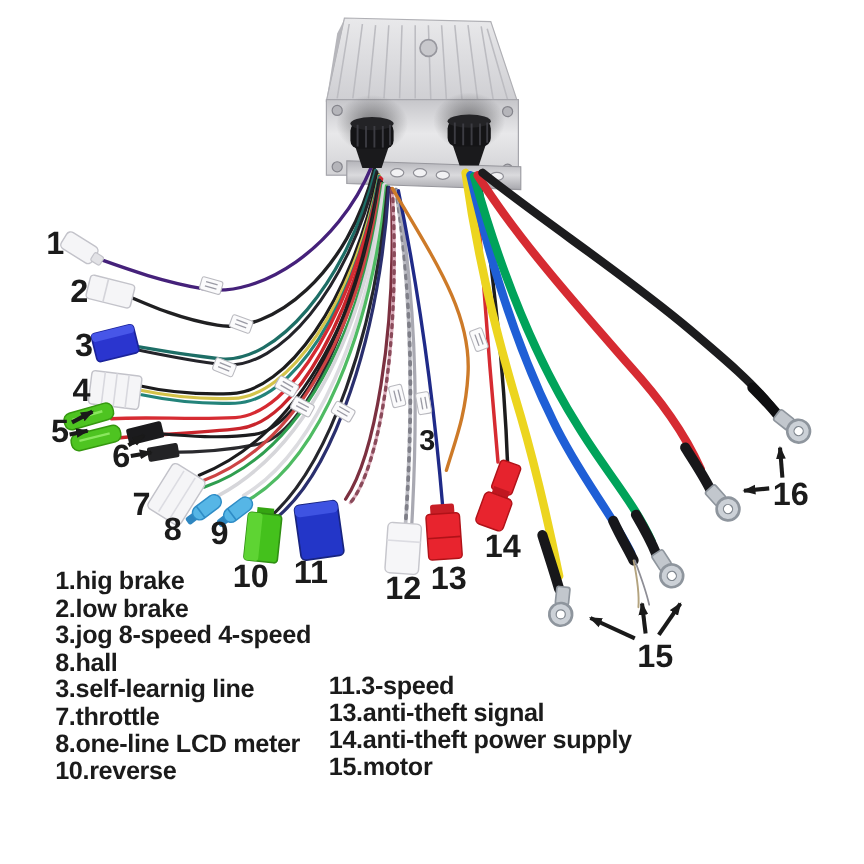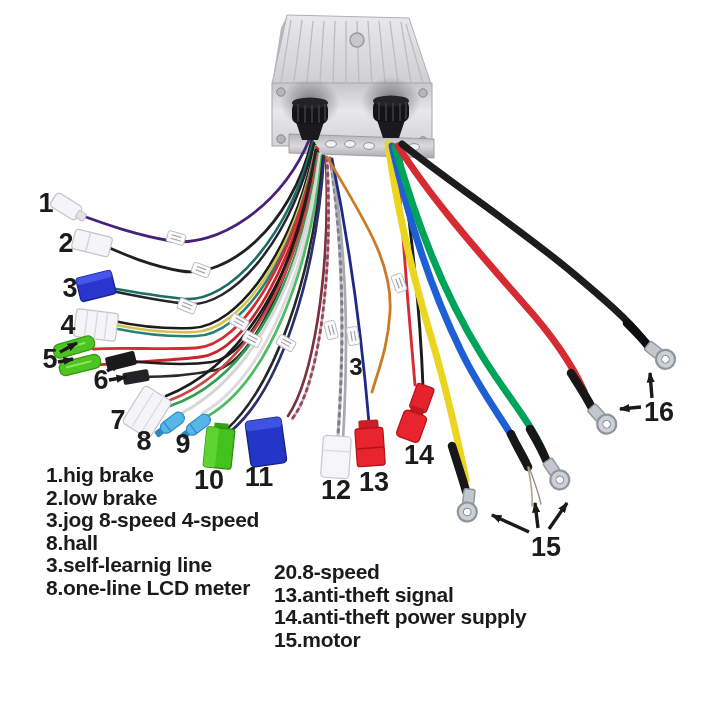--- a/index.html
+++ b/index.html
@@ -1,21 +1,21 @@
 <!DOCTYPE html>
 <html><head>
 <meta charset="utf-8">
 <style>
   html,body{margin:0;padding:0;background:#ffffff;}
   .stage{position:relative;width:720px;height:720px;background:#ffffff;overflow:hidden;
          font-family:"Liberation Sans","DejaVu Sans",sans-serif;}
   .stage svg{position:absolute;left:0;top:0;}
   .legend{position:absolute;color:#1b1b1b;font-weight:bold;font-size:21px;
           line-height:22.6px;letter-spacing:-0.3px;white-space:nowrap;}
-  .legend-left{left:46px;top:464px;}
+  .legend-left{left:46px;top:474px;}
   .legend-right{left:274px;top:561px;}
   .callout-num{font-weight:bold;fill:#1b1b1b;}
 </style>
 </head>
 <body>
 
 <div class="stage">
 <svg width="720" height="720" viewBox="0 0 720 720">
   <defs>
     <linearGradient id="gTop" x1="0" y1="0" x2="0" y2="1">
@@ -253,21 +253,23 @@
     <text class="callout-num" x="356" y="375" font-size="24">3</text>
   </g>
 </svg>
 
   <div class="legend legend-left">
     <div class="legend-line">1.hig brake</div>
     <div class="legend-line">2.low brake</div>
     <div class="legend-line">3.jog 8-speed 4-speed</div>
     <div class="legend-line">8.hall</div>
     <div class="legend-line">3.self-learnig line</div>
+    <div class="legend-line">7.throttle</div>
     <div class="legend-line">8.one-line LCD meter</div>
+    <div class="legend-line">10.reverse</div>
   </div>
   <div class="legend legend-right">
-    <div class="legend-line">20.8-speed</div>
+    <div class="legend-line">11.3-speed</div>
     <div class="legend-line">13.anti-theft signal</div>
     <div class="legend-line">14.anti-theft power supply</div>
     <div class="legend-line">15.motor</div>
   </div>
 </div>
 
 </body></html>

